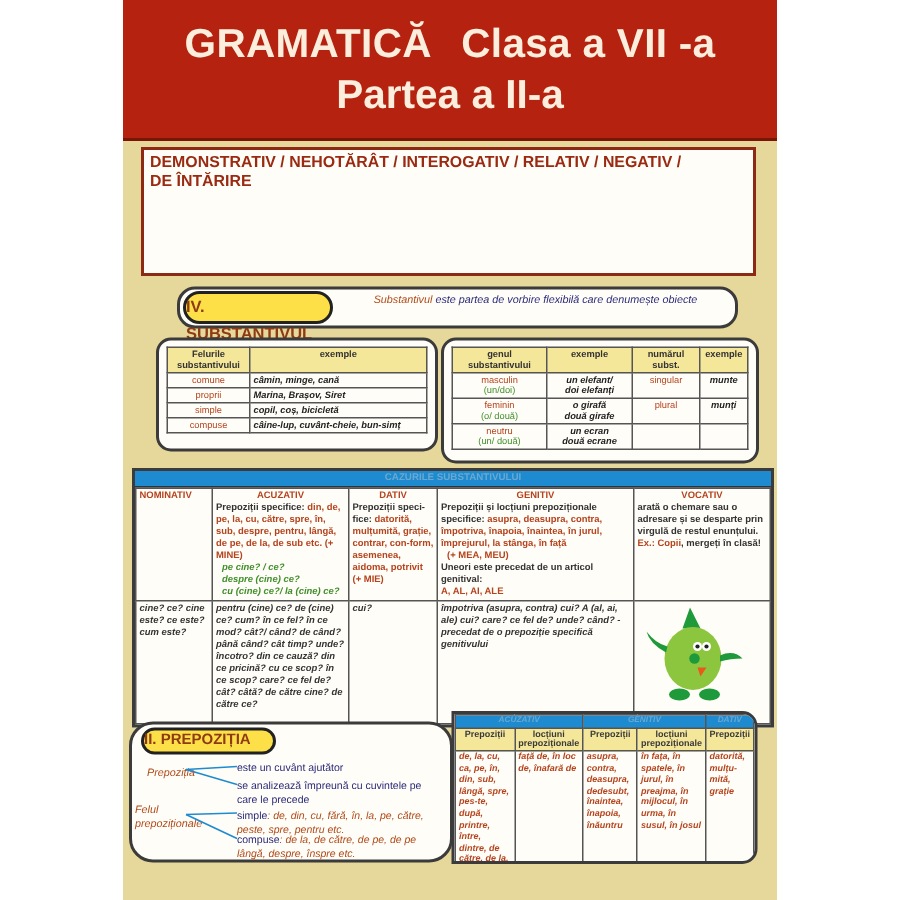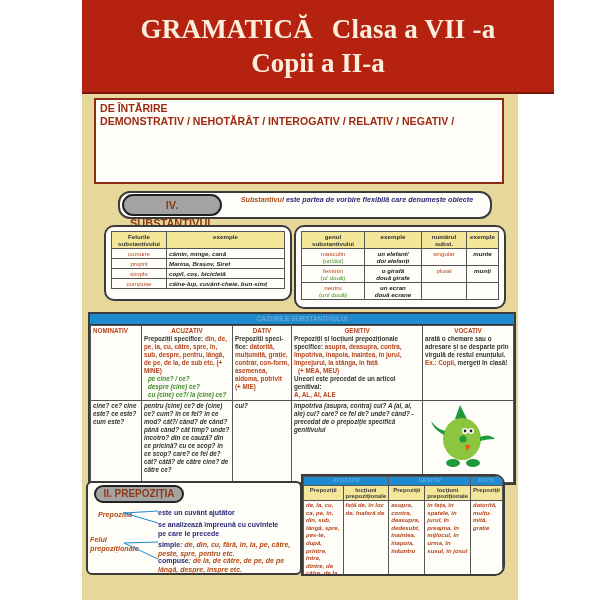--- a/index.html
+++ b/index.html
@@ -1,26 +1,26 @@
 <!DOCTYPE html>
 <html><head>
 <meta charset="utf-8">
 <style>
   html, body { margin:0; padding:0; background:#ffffff; }
   body { width:600px; height:600px; position:relative; overflow:hidden; font-family:"Liberation Sans", sans-serif; }
   .poster { position:absolute; left:82px; top:0; width:436px; height:600px; background:#e6d79a; }
-  .banner { position:absolute; left:0; top:0; width:472px; height:92px; background:#b5220f; border-bottom:2px solid #7a1508; color:#fbeedd; font-family:Liberation Serif, serif; font-weight:bold; text-align:center; }
+  .banner { position:absolute; left:0; top:0; width:436px; height:92px; background:#b5220f; border-bottom:2px solid #7a1508; color:#fbeedd; font-family:Liberation Sans, sans-serif; font-weight:bold; text-align:center; }
   .banner .l1 { position:absolute; top:14px; left:0; width:100%; font-size:27px; letter-spacing:0.2px; }
   .banner .l1 span { margin:0 6px; }
   .banner .l2 { position:absolute; top:48px; left:0; width:100%; font-size:27px; }
   .toc { position:absolute; left:12px; top:98px; width:410px; height:86px; background:#fffdf7; border:2px solid #8c2a16; padding:2px 4px; box-sizing:border-box; }
   .toc div { color:#9a2a12; font-weight:bold; font-size:10.6px; line-height:13.4px; white-space:nowrap; }
   .secbox { position:absolute; background:#fffdf7; border:2px solid #3b3b3b; border-radius:12px; }
-  .pill { position:absolute; border:2px solid #222; border-radius:12px; background:#a3a3a3; color:#8e3a14; font-weight:bold; font-size:11px; text-align:center; }
-  .defn { position:absolute; color:#2a2a7a; font-style:italic; font-weight:bold; font-size:7.2px; line-height:9px; }
+  .pill { position:absolute; border:2px solid #222; border-radius:12px; background:#fde047; color:#8e3a14; font-weight:bold; font-size:11px; text-align:left; }
+  .defn { position:absolute; color:#2a2a7a; font-style:italic; font-weight:normal; font-size:7.2px; line-height:9px; }
   .defn .hl { color:#b04a1a; }
   table { border-collapse:collapse; }
   td, th { border:1px solid #555; padding:1px 2px; vertical-align:top; }
   .t-small th { background:#f4e79a; color:#333; font-size:6.2px; font-weight:bold; text-align:center; }
   .t-small td { font-size:6.2px; background:#fffdf7; }
   .red { color:#b5431e; }
   .green { color:#3f8f2a; }
   .dark { color:#222; }
   .it { font-style:italic; font-weight:bold; }
   .c { text-align:center; }
@@ -40,26 +40,26 @@
 </head>
 <body>
 
 <div class="poster">
 
   <div class="banner">
     <div class="l1">
       <span>GRAMATICĂ</span>
       <span>Clasa a VII -a</span>
     </div>
-    <div class="l2">Copii a II-a</div>
+    <div class="l2">Partea a II-a</div>
   </div>
 
   <div class="toc">
+    <div>DEMONSTRATIV / NEHOTĂRÂT / INTEROGATIV / RELATIV / NEGATIV /</div>
     <div>DE ÎNTĂRIRE</div>
-    <div>DEMONSTRATIV / NEHOTĂRÂT / INTEROGATIV / RELATIV / NEGATIV /</div>
   </div>
 
   <div class="secbox" style="left:36px; top:191px; width:370px; height:24px; border-radius:12px;">
     <div class="pill" style="left:2px; top:1px; width:96px; height:18px; line-height:18px;">IV. SUBSTANTIVUL</div>
     <div class="defn" style="left:106px; top:2px; width:262px; text-align:center;">
       <span class="hl">Substantivul</span><span> este partea de vorbire flexibilă care denumește obiecte</span><br>
     </div>
   </div>
 
   <div class="secbox" style="left:22px; top:225px; width:184px; height:72px; border-radius:10px;">
@@ -169,21 +169,21 @@
                 <circle cx="44" cy="28" r="1.4" fill="#222"></circle>
             <circle cx="36" cy="36" r="3.5" fill="#1e9a3a"></circle>
             <path d="M38,42 L44,42 L40,48 Z" fill="#e85a1a"></path>
           </svg>
         </td>
       </tr>
     </tbody>
       </table>
   </div>
 
-  <div class="secbox prep-box" style="left:4px; top:481px; width:212px; height:90px; border-radius:6px;">
+  <div class="secbox prep-box" style="left:4px; top:481px; width:212px; height:90px; border-radius:16px;">
     <div class="pill" style="left:6px; top:2px; width:86px; height:14px; line-height:14px; font-size:10px;">II. PREPOZIȚIA</div>
     <div class="defn hl" style="left:10px; top:27px; color:#b04a1a;">Prepoziția</div>
     <div class="defn" style="left:70px; top:25px; font-style:normal; font-size:7px;">este un cuvânt ajutător</div>
     <div class="defn" style="left:70px; top:37px; width:130px; font-style:normal; font-size:7px;">se analizează împreună cu cuvintele pe care le precede</div>
     <div class="defn hl" style="left:2px; top:52px; width:40px; color:#b04a1a;">Felul prepoziționale</div>
     <div class="defn" style="left:70px; top:57px; width:136px; font-size:7px;">
       <span style="font-style:normal;">simple</span><span class="hl">: de, din, cu, fără, în, la, pe, către, peste, spre, pentru etc.</span>
     </div>
     <div class="defn" style="left:70px; top:73px; width:136px; font-size:7px;">
       <span style="font-style:normal;">compuse</span><span class="hl">: de la, de către, de pe, de pe lângă, despre, înspre etc.</span>

